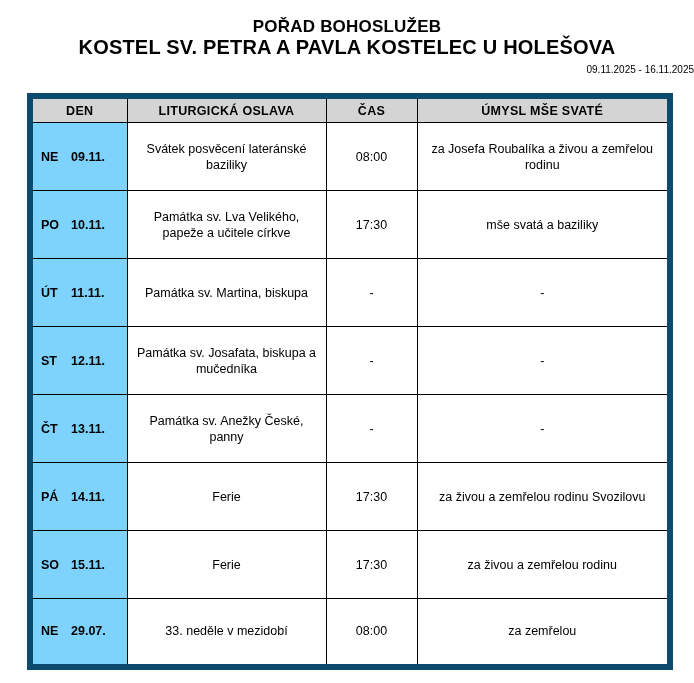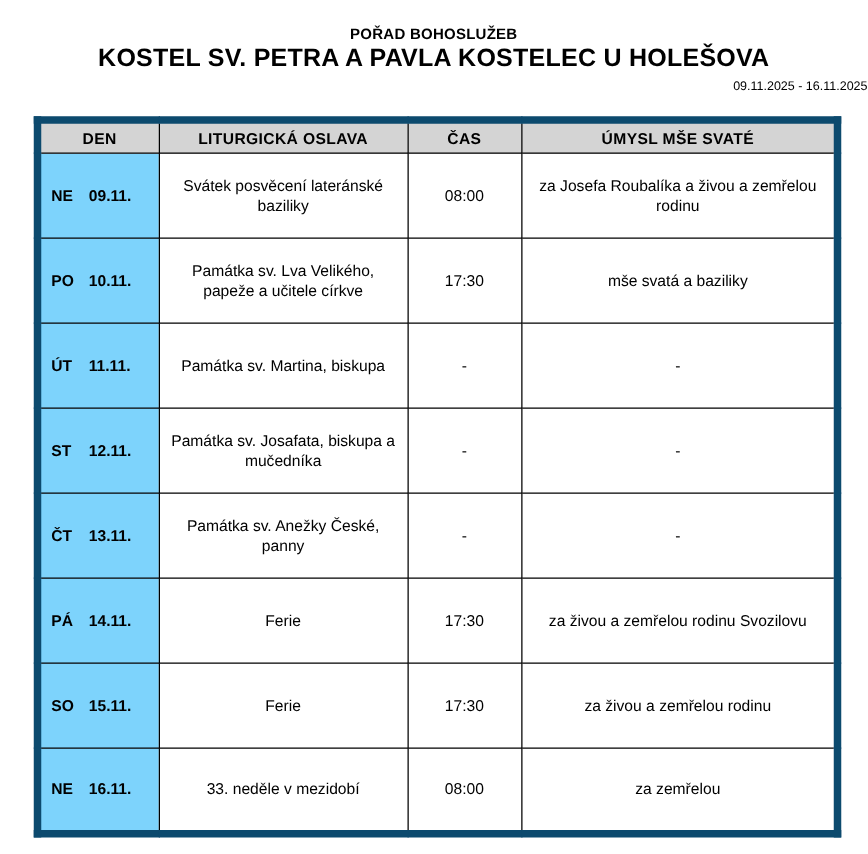--- a/index.html
+++ b/index.html
@@ -18,21 +18,21 @@
     width: 694px;
     height: 683px;
     position: relative;
     box-sizing: border-box;
   }
   .header {
     text-align: center;
     padding-top: 17px;
   }
   .header .line1 {
-    font-size: 12px;
+    font-size: 17px;
     font-weight: bold;
     letter-spacing: 0.2px;
     line-height: 20px;
   }
   .header .line2 {
     font-size: 20px;
     font-weight: bold;
     letter-spacing: 0.2px;
     line-height: 20px;
   }
@@ -182,21 +182,21 @@
           <td class="day">
             <span class="dow">SO</span><span class="date">15.11.</span>
           </td>
           <td>Ferie</td>
           <td>17:30</td>
           <td>za živou a zemřelou rodinu</td>
         </tr>
 
         <tr>
           <td class="day">
-            <span class="dow">NE</span><span class="date">16.11.</span>
+            <span class="dow">NE</span><span class="date">29.07.</span>
           </td>
           <td>33. neděle v mezidobí</td>
           <td>08:00</td>
           <td>za zemřelou</td>
         </tr>
 
       </tbody>
     </table>
   </div>
 

